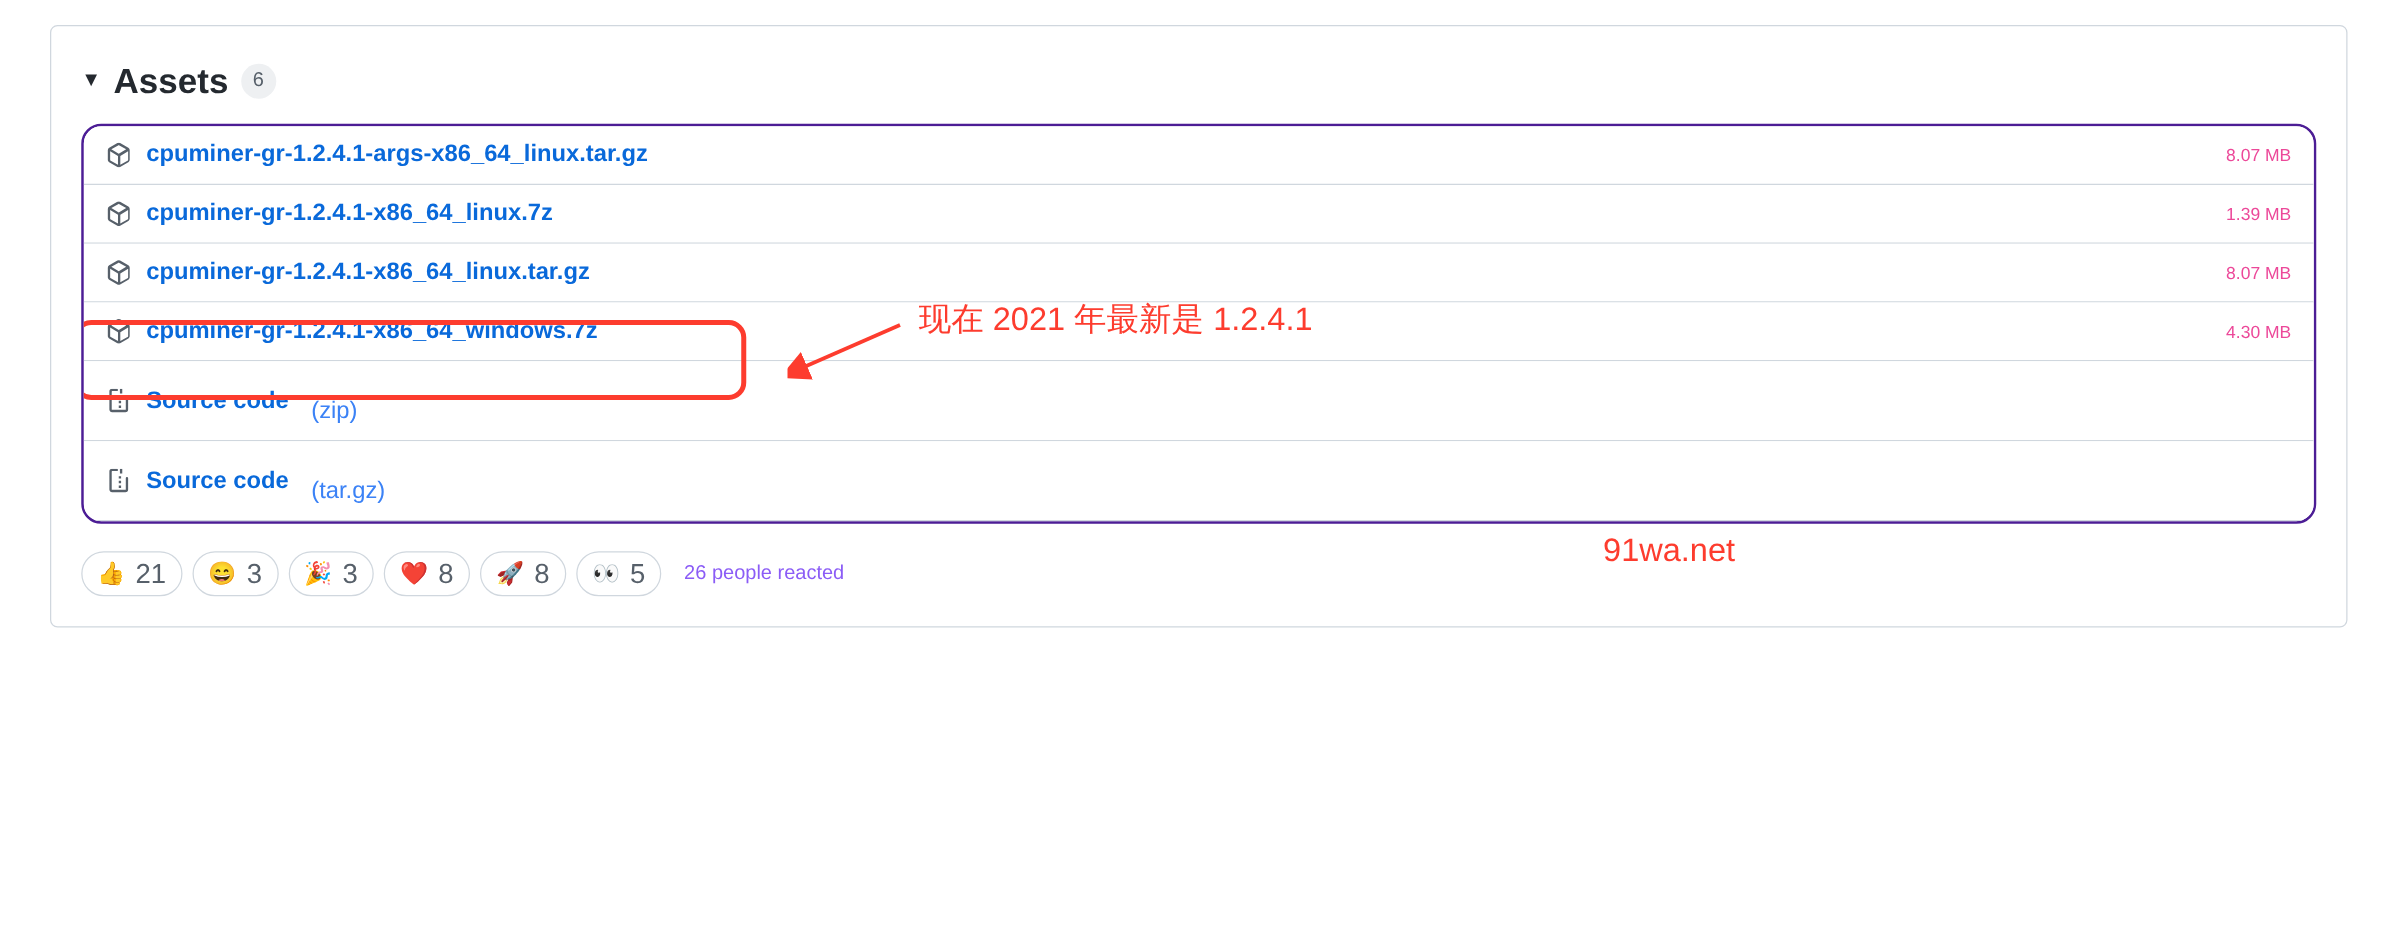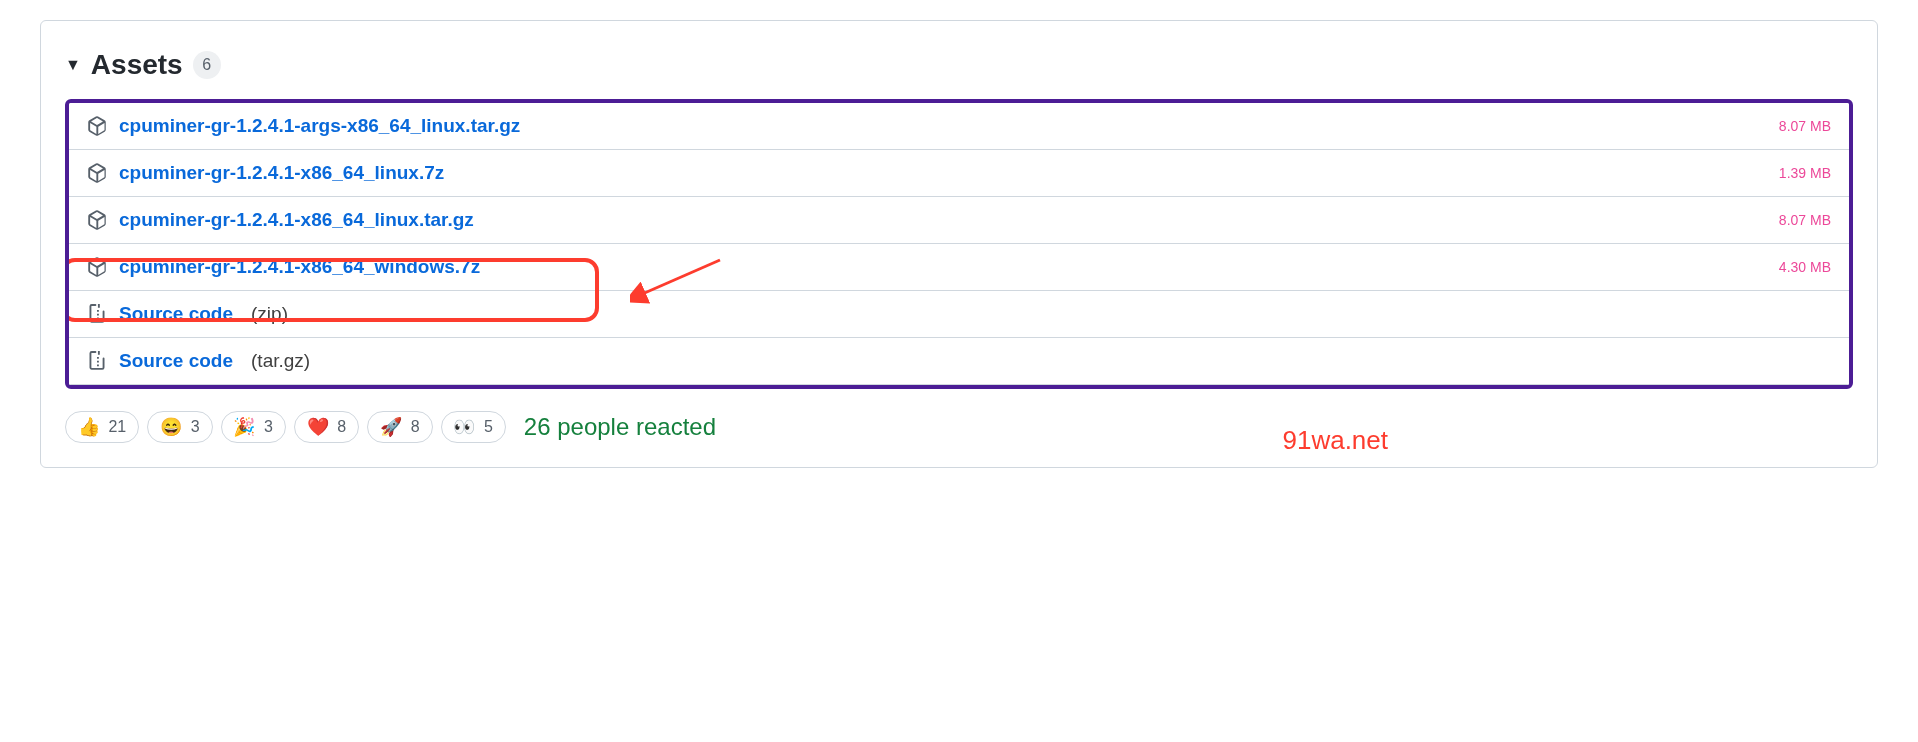--- a/index.html
+++ b/index.html
@@ -42,22 +42,22 @@
       background: #eef0f2;
       color: #57606a;
       border-radius: 50%;
       min-width: 28px;
       height: 28px;
       font-size: 16px;
       font-weight: 500;
       padding: 0 4px;
     }
     .asset-list {
-      border: 4px solid #4c1d95;
-      border-radius: 6px;
+      border: 2px solid #4c1d95;
+      border-radius: 16px;
       overflow: hidden;
       position: relative;
     }
     .asset-row {
       display: flex;
       align-items: center;
       justify-content: space-between;
       padding: 12px 18px;
       border-bottom: 1px solid #d0d7de;
       background: #fff;
@@ -75,23 +75,24 @@
       height: 20px;
       color: #57606a;
     }
     .asset-link {
       color: #0969da;
       font-weight: 600;
       font-size: 19px;
       text-decoration: none;
     }
     .asset-meta {
-      color: #404040;
+      color: #3b82f6;
       font-size: 19px;
       margin-left: 6px;
+      margin-top: 17px;
     }
     .asset-size {
       color: #ec4899;
       font-size: 14px;
     }
     .highlight-box {
       position: absolute;
       border: 4px solid #fd3c2e;
       border-radius: 14px;
       pointer-events: none;
@@ -122,25 +123,25 @@
       padding: 4px 12px;
       font-size: 17px;
       color: #57606a;
       background: #fff;
       cursor: pointer;
     }
     .reaction-emoji {
       font-size: 18px;
     }
     .reaction-count {
+      font-size: 22px;
+    }
+    .reaction-summary {
+      color: #8b5cf6;
       font-size: 16px;
-    }
-    .reaction-summary {
-      color: #15803d;
-      font-size: 24px;
       margin-left: 10px;
     }
     .watermark {
       position: absolute;
       color: #fd3c2e;
       font-size: 26px;
       pointer-events: none;
     }
     .watermark-small {
       position: absolute;
@@ -261,17 +262,18 @@
 
   <svg class="arrow-svg" style="left:590px; top:230px; width:100px; height:60px;">
     <defs>
       <marker id="arrowhead" markerWidth="8" markerHeight="8" refX="2" refY="4" orient="auto">
         <polygon points="0 0, 8 4, 0 8" fill="#fd3c2e"></polygon>
       </marker>
     </defs>
     <line x1="90" y1="10" x2="10" y2="45" stroke="#fd3c2e" stroke-width="3" marker-end="url(#arrowhead)"></line>
   </svg>
 
+  <div class="annotation" style="left:695px; top:218px;">现在 2021 年最新是 1.2.4.1</div>
 
   <div class="watermark" style="right:490px; top:405px;">91wa.net</div>
 
   <div class="watermark-small" style="left:600px; top:555px;">91wa.net</div>
 </div>
 
 </body></html>

